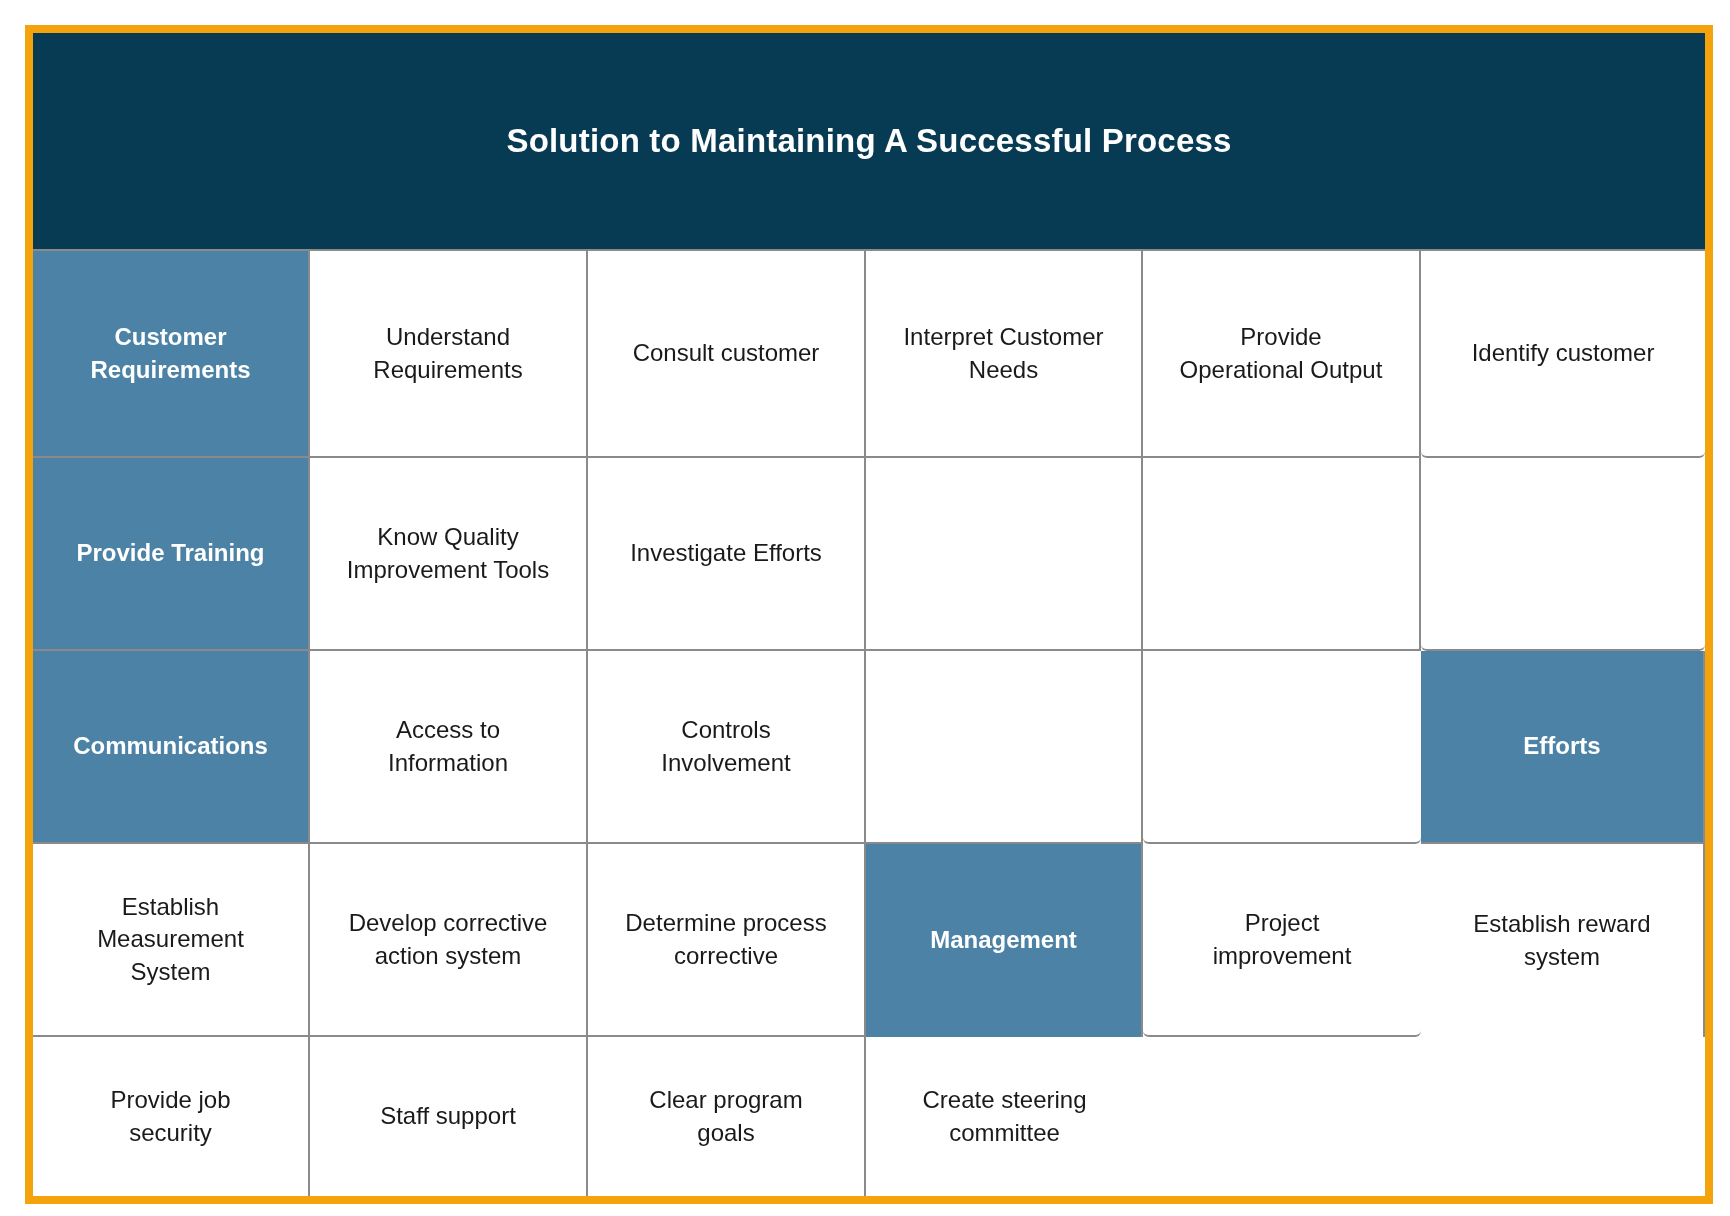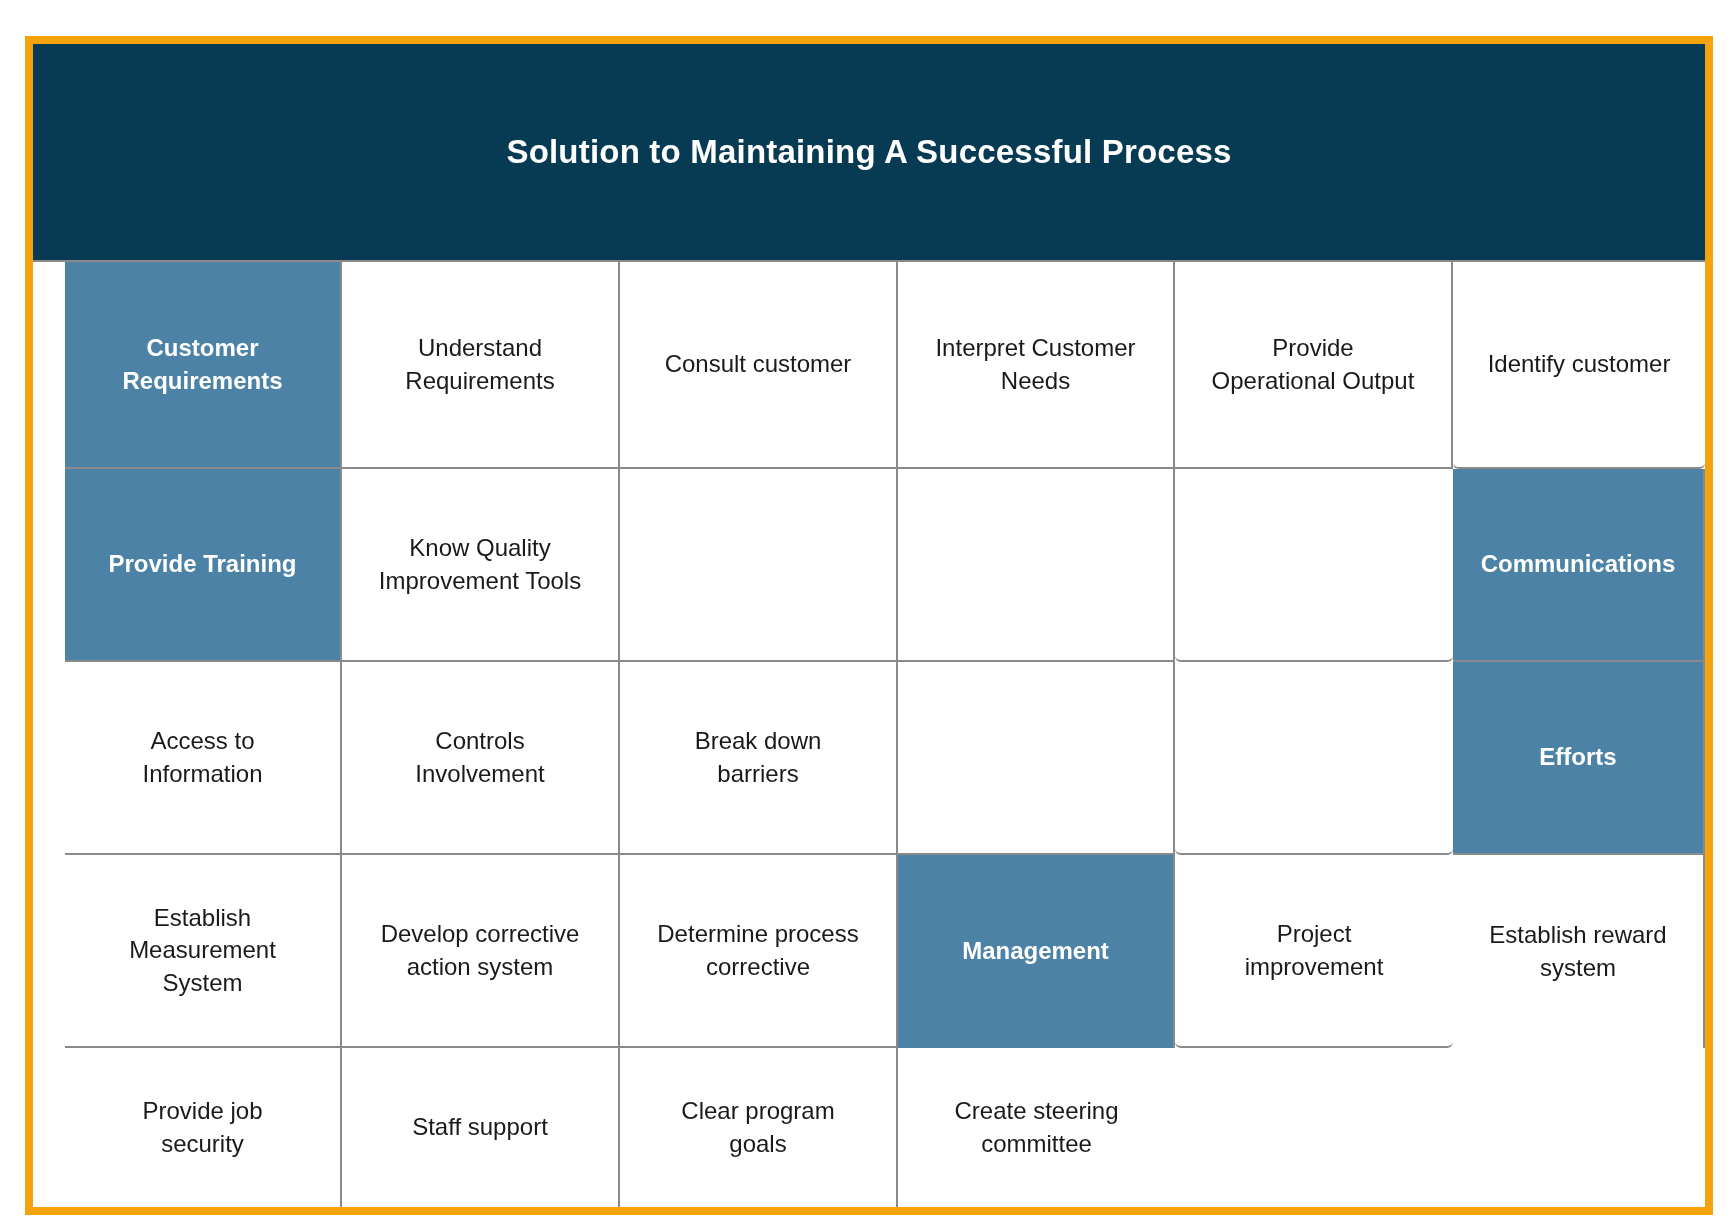--- a/index.html
+++ b/index.html
@@ -21,21 +21,21 @@
   .page {
     position: relative;
     width: 1730px;
     height: 1216px;
     background: var(--page-bg);
     overflow: hidden;
   }
   .frame {
     position: absolute;
     left: 25px;
-    top: 36px;
+    top: 25px;
     width: 1688px;
     height: 1179px;
     border: 8px solid var(--frame-border);
     background: var(--cell-bg);
   }
   .title-band {
     width: 100%;
     height: 218px;
     background: var(--banner-bg);
     border-bottom: 2px solid var(--grid-line);
@@ -49,21 +49,20 @@
     font-weight: bold;
     letter-spacing: 0.2px;
     text-align: center;
   }
   .grid {
     display: grid;
     grid-template-columns: 277px 278px 278px 277px 278px auto;
     grid-template-rows: 207px 193px 193px 193px auto;
     width: 100%;
     height: 945px;
-    padding-left: 32px;
   }
   .gcell {
     display: flex;
     align-items: center;
     justify-content: center;
     text-align: center;
     white-space: pre-line;
     border-right: 2px solid var(--grid-line);
     border-bottom: 2px solid var(--grid-line);
     padding: 6px 14px;
@@ -102,31 +101,30 @@
       <div class="gcell data-cell">Consult customer</div>
       <div class="gcell data-cell">Interpret Customer
 Needs</div>
       <div class="gcell data-cell">Provide
 Operational Output</div>
       <div class="gcell data-cell last-col">Identify customer</div>
 
       <div class="gcell row-header">Provide Training</div>
       <div class="gcell data-cell">Know Quality
 Improvement Tools</div>
+      <div class="gcell data-cell">Investigate Efforts</div>
       <div class="gcell data-cell"></div>
       <div class="gcell data-cell"></div>
       <div class="gcell data-cell last-col"></div>
 
       <div class="gcell row-header">Communications</div>
       <div class="gcell data-cell">Access to
 Information</div>
       <div class="gcell data-cell">Controls
 Involvement</div>
-      <div class="gcell data-cell">Break down
-barriers</div>
       <div class="gcell data-cell"></div>
       <div class="gcell data-cell last-col"></div>
 
       <div class="gcell row-header">Efforts</div>
       <div class="gcell data-cell">Establish
 Measurement
 System</div>
       <div class="gcell data-cell">Develop corrective
 action system</div>
       <div class="gcell data-cell">Determine process

